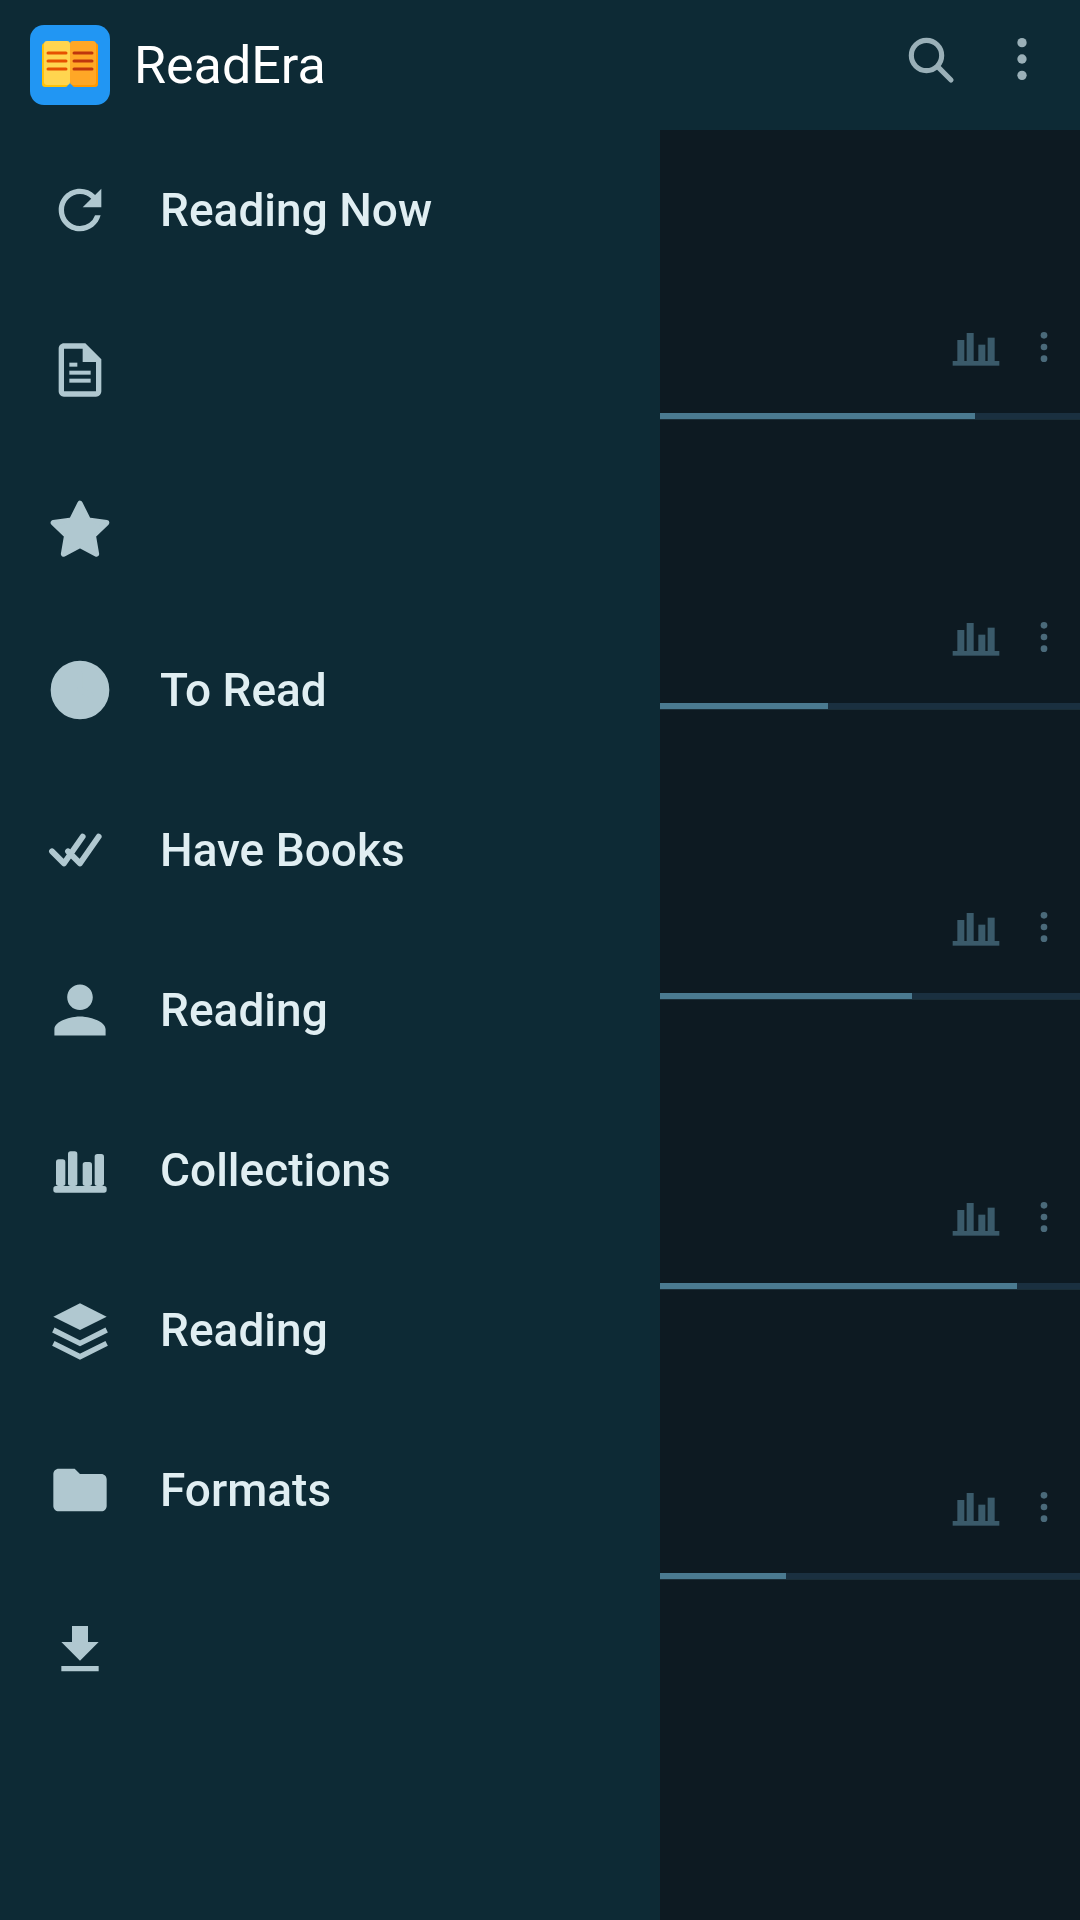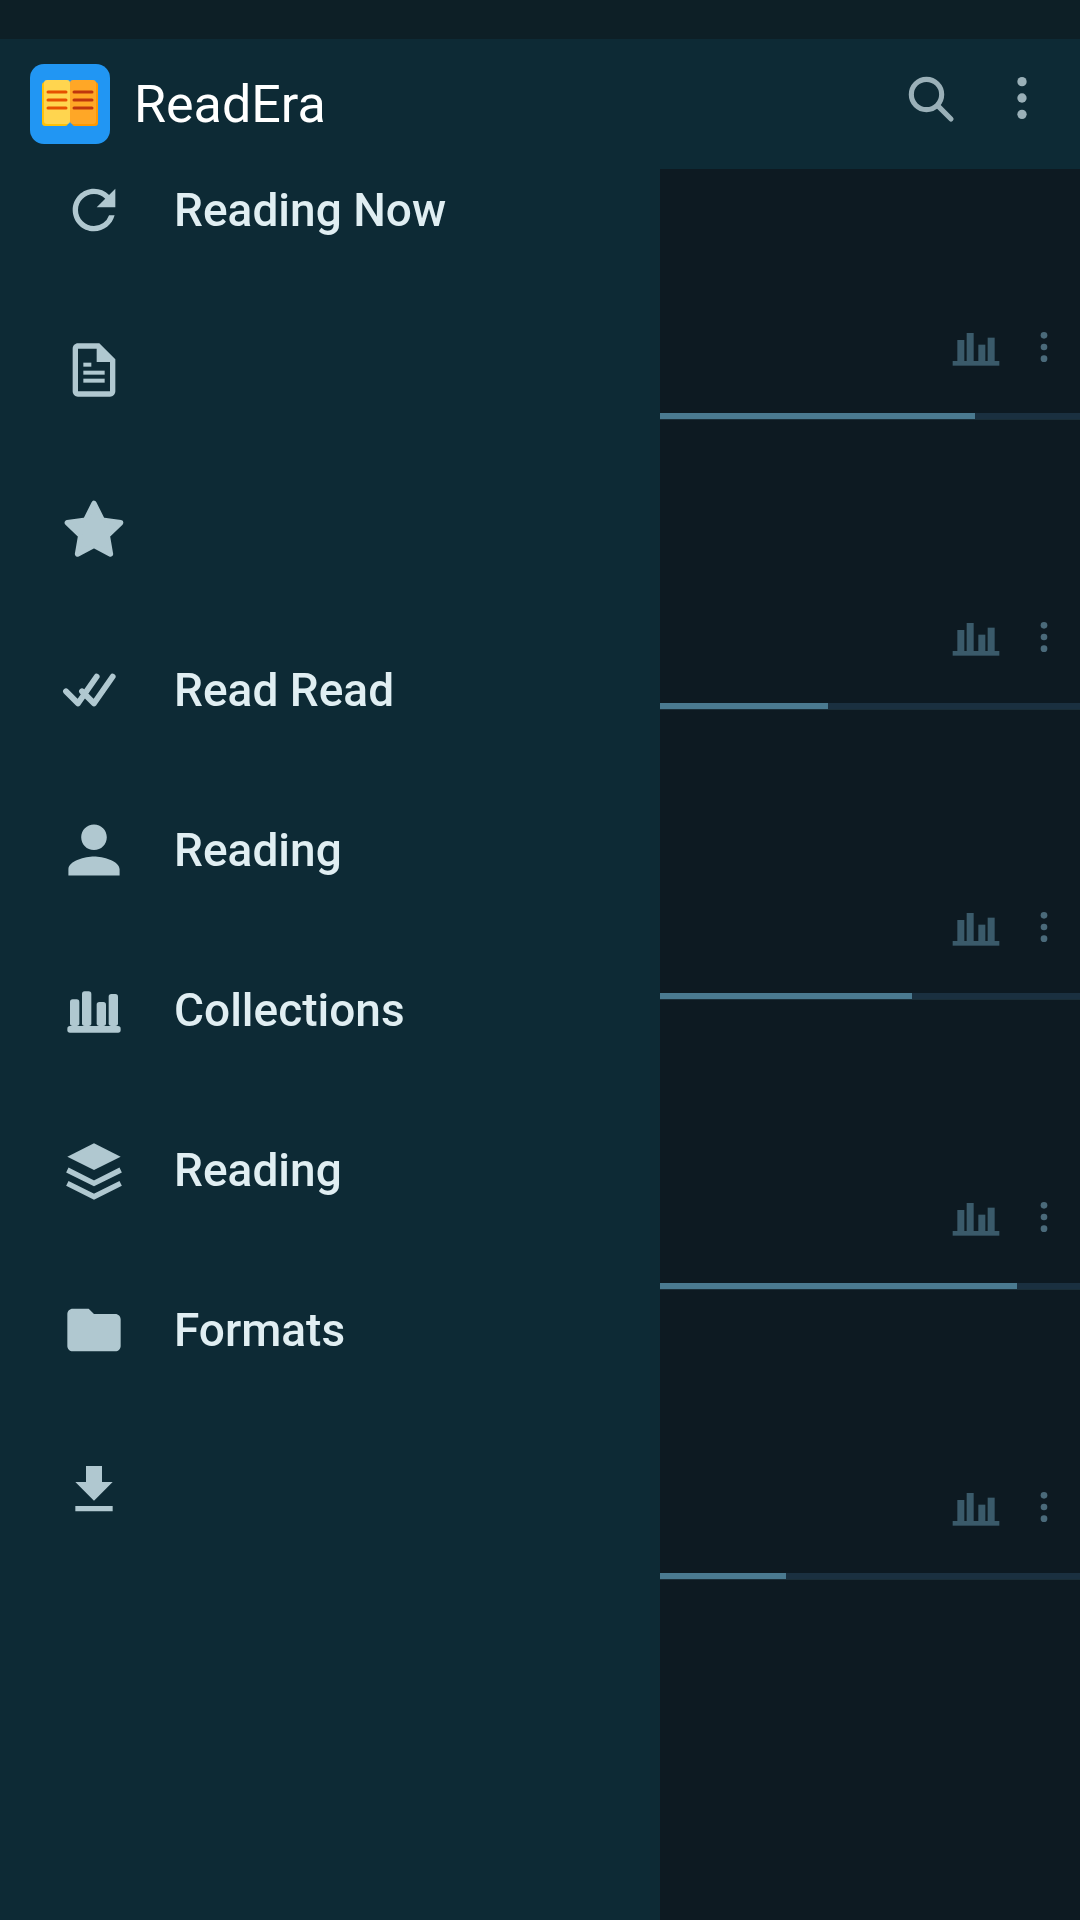--- a/index.html
+++ b/index.html
@@ -17,21 +17,20 @@
     
     .topbar {
       width: 100%;
       height: 130px;
       background-color: #0d2a35;
       display: flex;
       align-items: center;
       padding: 0 30px;
       position: relative;
       z-index: 10;
-      margin-top: 39px;
     }
 
     .topbar-logo {
       width: 80px;
       height: 80px;
       margin-right: 24px;
     }
 
     .topbar-title {
       font-size: 52px;
@@ -59,21 +58,21 @@
       left: 0;
       width: 660px;
       height: 1790px;
       background-color: #0d2a35;
       z-index: 5;
     }
 
     .nav-item {
       display: flex;
       align-items: center;
-      padding: 0 54px;
+      padding: 0 40px;
       height: 160px;
       cursor: pointer;
     }
 
     .nav-icon {
       width: 80px;
       height: 80px;
       display: flex;
       align-items: center;
       justify-content: center;
@@ -333,28 +332,37 @@
   </div>
 
   <div class="nav-item">
     <div class="nav-icon">
       <svg viewBox="0 0 24 24" fill="none" stroke="#b0c8d0" stroke-width="2" stroke-linecap="round" stroke-linejoin="round">
         <polygon points="12 2 15.09 8.26 22 9.27 17 14.14 18.18 21.02 12 17.77 5.82 21.02 7 14.14 2 9.27 8.91 8.26 12 2"></polygon>
       </svg>
     </div>
   </div>
 
+  <div class="nav-item">
+    <div class="nav-icon">
+      <svg viewBox="0 0 24 24" fill="none" stroke="#b0c8d0" stroke-width="2" stroke-linecap="round" stroke-linejoin="round">
+        <circle cx="12" cy="12" r="10"></circle>
+        <polyline points="12 6 12 12 16 14"></polyline>
+      </svg>
+    </div>
+    <span class="nav-label">To Read</span>
+  </div>
 
   <div class="nav-item">
     <div class="nav-icon">
       <svg viewBox="0 0 24 24" fill="#b0c8d0">
         <path d="M1.5 12.5L6 17l7-10M7.5 12.5L12 17l7-10" stroke="#b0c8d0" stroke-width="2.2" stroke-linecap="round" stroke-linejoin="round" fill="none"></path>
       </svg>
     </div>
-    <span class="nav-label">Read Read</span>
+    <span class="nav-label">Have Books</span>
   </div>
 
   <div class="nav-item">
     <div class="nav-icon">
       <svg viewBox="0 0 24 24" fill="#b0c8d0">
         <path d="M12 12c2.7 0 4.8-2.1 4.8-4.8S14.7 2.4 12 2.4 7.2 4.5 7.2 7.2 9.3 12 12 12zm0 2.4c-3.2 0-9.6 1.6-9.6 4.8v2.4h19.2v-2.4c0-3.2-6.4-4.8-9.6-4.8z"></path>
       </svg>
     </div>
     <span class="nav-label">Reading</span>
   </div>

